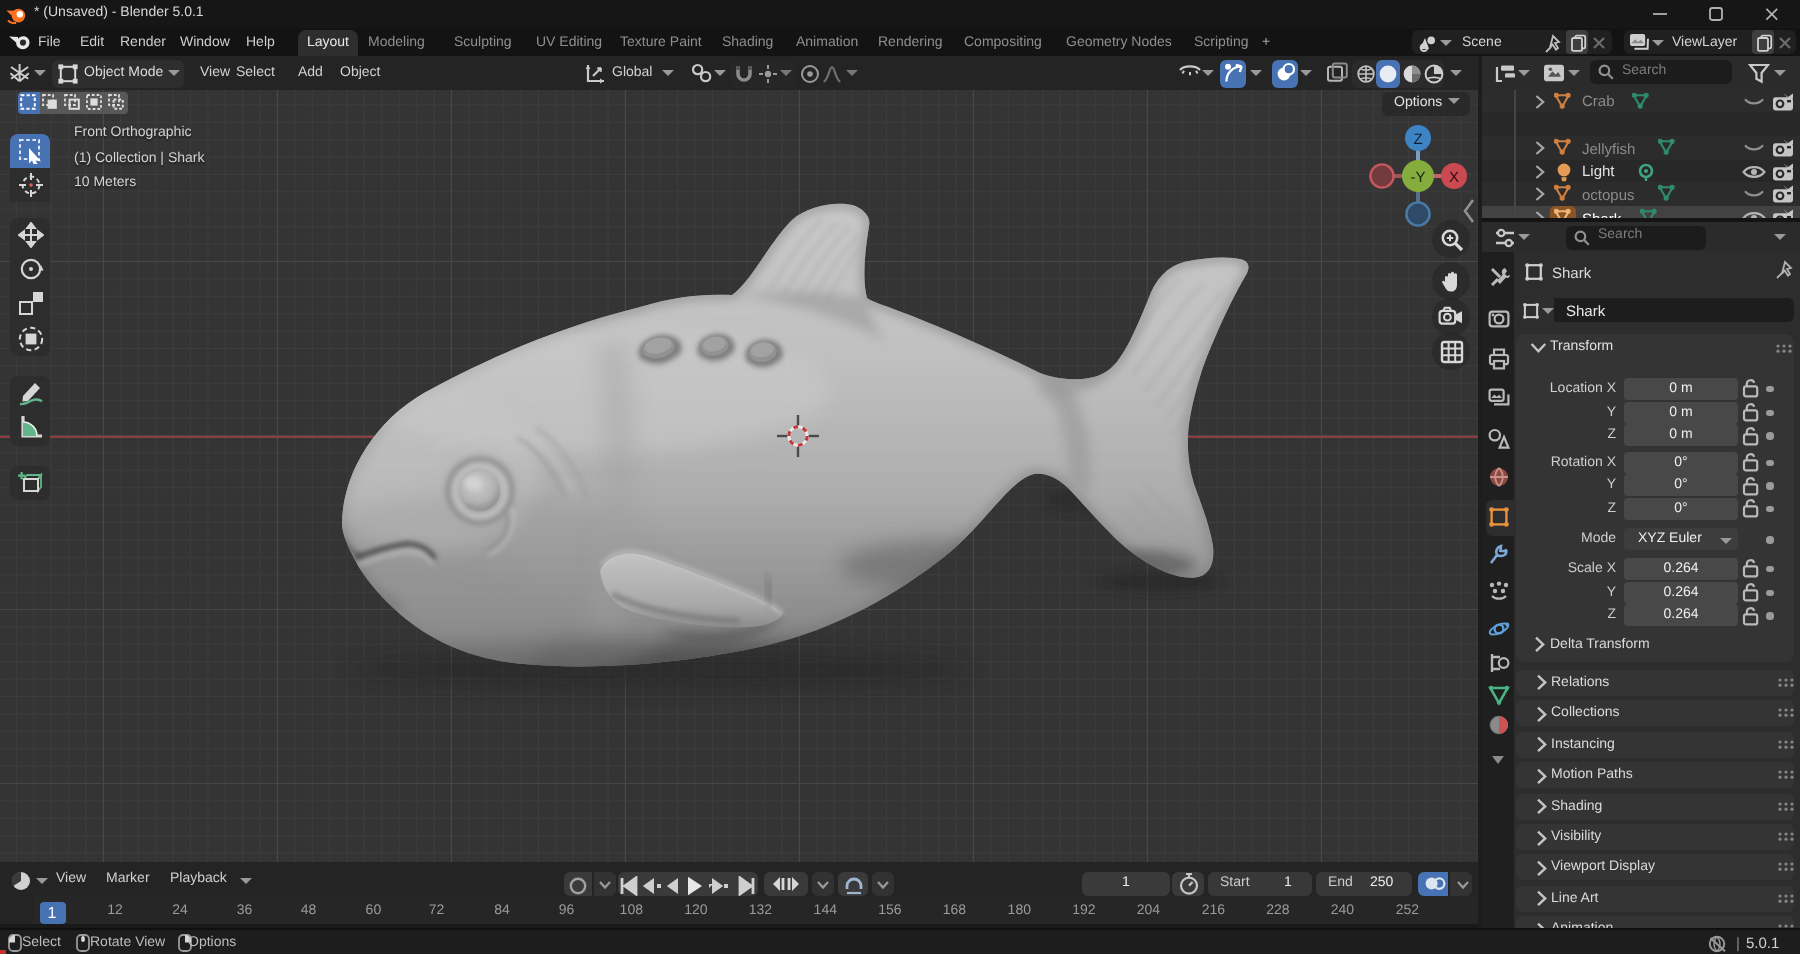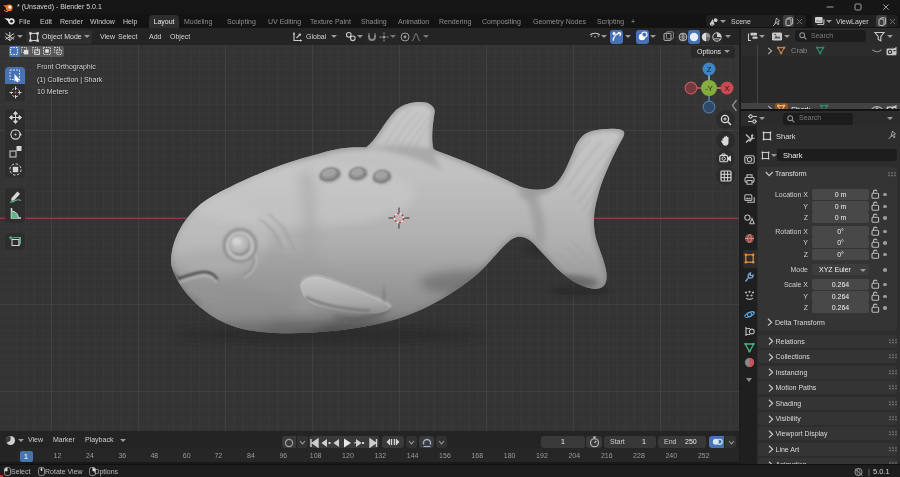--- a/index.html
+++ b/index.html
@@ -618,20 +618,74 @@
       <svg class="abs" style="left:75px;top:1px" width="9" height="9" viewBox="0 0 11 11" stroke="#2f8a6e" fill="#2f8a6e">
             <use href="#i-meshtri"></use>
           </svg>
       <svg class="abs" style="left:130px;top:2px" width="12" height="8">
             <use href="#i-eyeclosed"></use>
           </svg>
       <svg class="abs" style="left:145px;top:1px" width="11" height="10">
             <use href="#i-cam"></use>
           </svg>
     </div>
+    <div class="orow" style="top:23.4px;background:#2c2c2c">
+      <svg class="abs" style="left:26px;top:2px" width="6" height="8">
+            <use href="#i-arrow"></use>
+          </svg>
+      <svg class="abs" style="left:36px;top:1px" width="9" height="9" viewBox="0 0 11 11" stroke="#cd7f42" fill="#cd7f42">
+            <use href="#i-meshtri"></use>
+          </svg>
+      <span class="nm">Jellyfish</span>
+      <svg class="abs" style="left:88px;top:1px" width="9" height="9" viewBox="0 0 11 11" stroke="#2f8a6e" fill="#2f8a6e">
+            <use href="#i-meshtri"></use>
+          </svg>
+      <svg class="abs" style="left:130px;top:2px" width="12" height="8">
+            <use href="#i-eyeclosed"></use>
+          </svg>
+      <svg class="abs" style="left:145px;top:1px" width="11" height="10">
+            <use href="#i-cam"></use>
+          </svg>
+    </div>
+    <div class="orow" style="top:35.1px">
+      <svg class="abs" style="left:26px;top:2px" width="6" height="8">
+            <use href="#i-arrow"></use>
+          </svg>
+      <svg class="abs" style="left:36px;top:1px" width="10" height="10">
+            <use href="#i-bulb"></use>
+          </svg>
+      <span class="nm" style="color:#e2e2e2">Light</span>
+      <svg class="abs" style="left:77px;top:1px" width="10" height="10">
+            <use href="#i-ldata"></use>
+          </svg>
+      <svg class="abs" style="left:130px;top:2px" width="12" height="8">
+            <use href="#i-eyeopen"></use>
+          </svg>
+      <svg class="abs" style="left:145px;top:1px" width="11" height="10">
+            <use href="#i-cam"></use>
+          </svg>
+    </div>
+    <div class="orow" style="top:46.8px;background:#2c2c2c">
+      <svg class="abs" style="left:26px;top:2px" width="6" height="8">
+            <use href="#i-arrow"></use>
+          </svg>
+      <svg class="abs" style="left:36px;top:1px" width="9" height="9" viewBox="0 0 11 11" stroke="#cd7f42" fill="#cd7f42">
+            <use href="#i-meshtri"></use>
+          </svg>
+      <span class="nm">octopus</span>
+      <svg class="abs" style="left:88px;top:1px" width="9" height="9" viewBox="0 0 11 11" stroke="#2f8a6e" fill="#2f8a6e">
+            <use href="#i-meshtri"></use>
+          </svg>
+      <svg class="abs" style="left:130px;top:2px" width="12" height="8">
+            <use href="#i-eyeclosed"></use>
+          </svg>
+      <svg class="abs" style="left:145px;top:1px" width="11" height="10">
+            <use href="#i-cam"></use>
+          </svg>
+    </div>
     <div class="orow" style="top:58.5px;background:#424242">
       <svg class="abs" style="left:26px;top:2px" width="6" height="8">
             <use href="#i-arrow"></use>
           </svg>
       <div class="abs" style="left:34px;top:-0.5px;width:13px;height:12px;background:#8a5526;border-radius:2.5px"></div>
       <svg class="abs" style="left:36px;top:1px" width="9" height="9" viewBox="0 0 11 11" stroke="#f0b377" fill="#f0b377">
             <use href="#i-meshtri"></use>
           </svg>
       <span class="nm" style="color:#fff">Shark</span>
       <svg class="abs" style="left:79px;top:1px" width="9" height="9" viewBox="0 0 11 11" stroke="#2f8a6e" fill="#2f8a6e">

